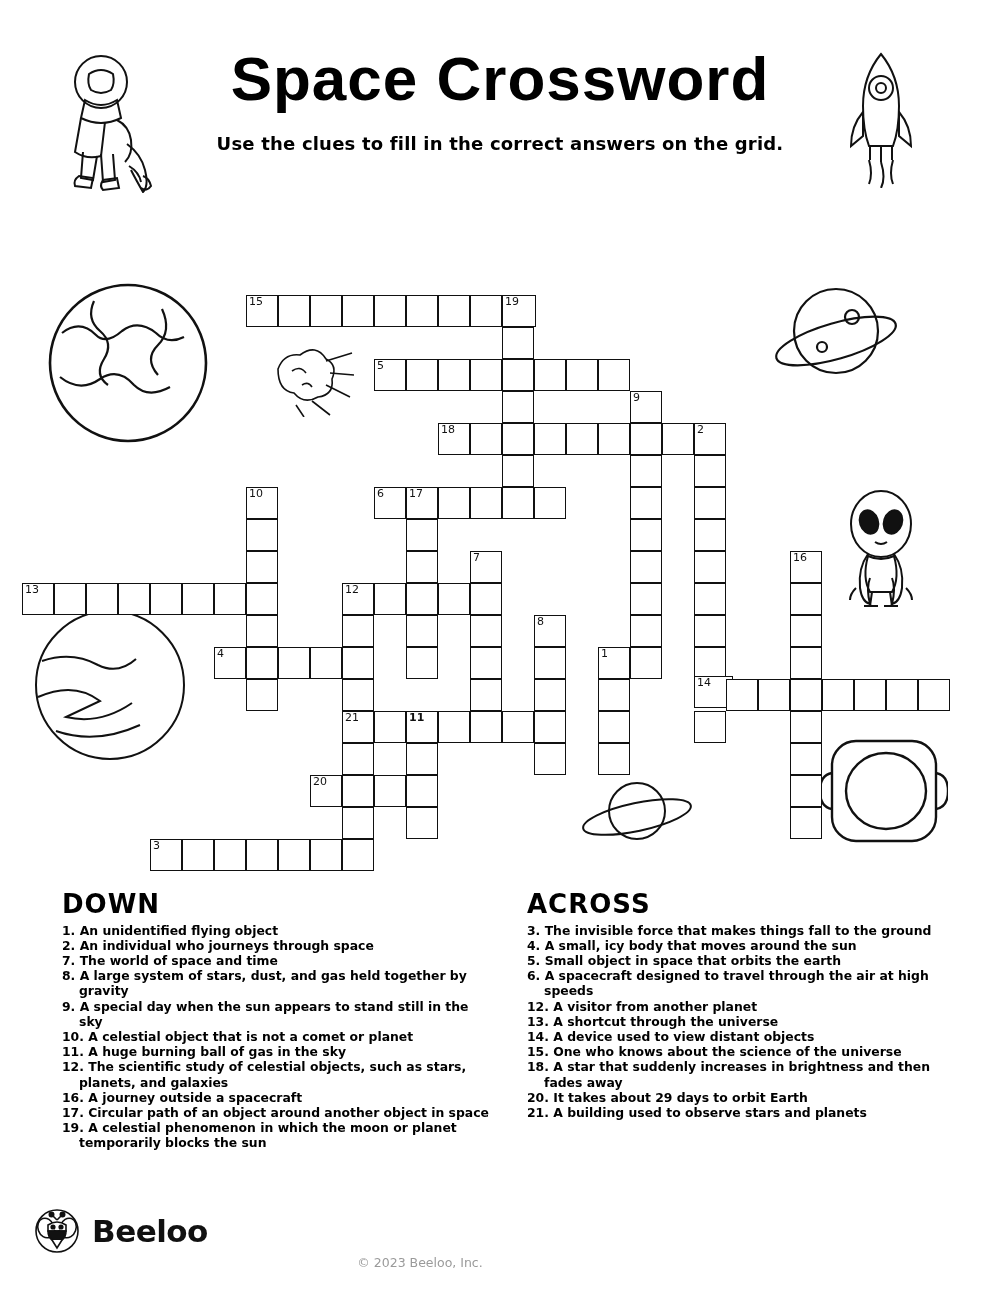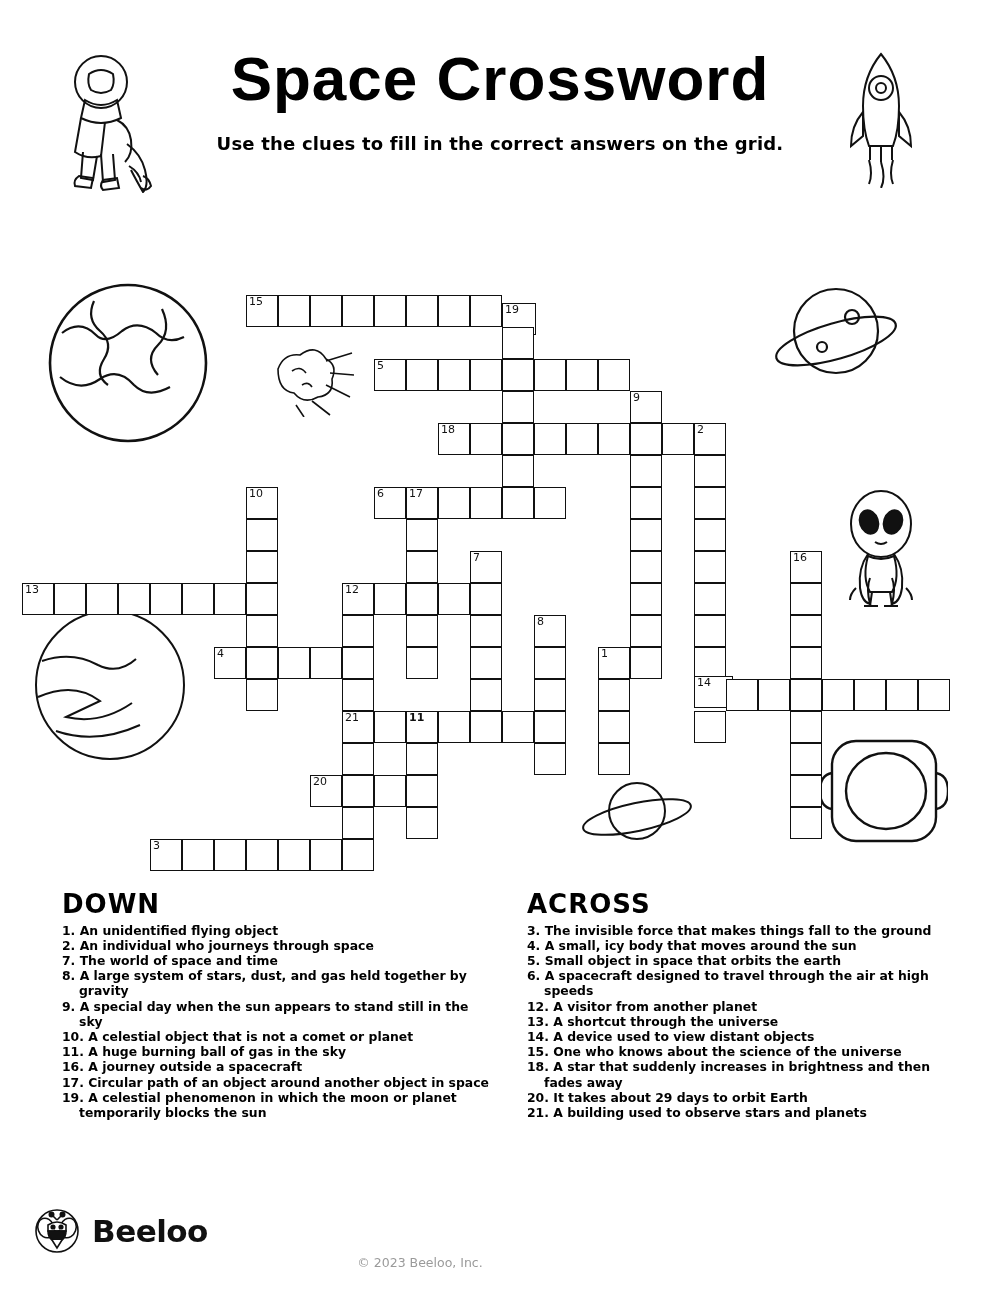--- a/index.html
+++ b/index.html
@@ -170,21 +170,21 @@
       <div class="cell" style="left: 246px; top: 40px;">
         <span class="cellnum">15</span>
       </div>
       <div class="cell" style="left: 278px; top: 40px;"></div>
       <div class="cell" style="left: 310px; top: 40px;"></div>
       <div class="cell" style="left: 342px; top: 40px;"></div>
       <div class="cell" style="left: 374px; top: 40px;"></div>
       <div class="cell" style="left: 406px; top: 40px;"></div>
       <div class="cell" style="left: 438px; top: 40px;"></div>
       <div class="cell" style="left: 470px; top: 40px;"></div>
-      <div class="cell" style="left: 502px; top: 48px; padding-left: 32px;">
+      <div class="cell" style="left: 502px; top: 40px; padding-left: 32px;">
         <span class="cellnum">19</span>
       </div>
       <div class="cell" style="left: 502px; top: 72px;"></div>
       <div class="cell" style="left: 502px; top: 104px;"></div>
       <div class="cell" style="left: 502px; top: 136px;"></div>
       <div class="cell" style="left: 502px; top: 168px;"></div>
       <div class="cell" style="left: 502px; top: 200px;"></div>
       <div class="cell" style="left: 502px; top: 232px;"></div>
       <div class="cell" style="left: 374px; top: 104px;">
         <span class="cellnum">5</span>
@@ -347,20 +347,21 @@
   <div class="clue-col" id="down-col">
     <div class="clue-head">DOWN</div>
     <ul class="clue-list" id="down-list">
         <li class="clue-item"><span class="cnum">1. </span><span>An unidentified flying object</span></li>
         <li class="clue-item"><span class="cnum">2. </span><span>An individual who journeys through space</span></li>
         <li class="clue-item"><span class="cnum">7. </span><span>The world of space and time</span></li>
         <li class="clue-item"><span class="cnum">8. </span><span>A large system of stars, dust, and gas held together by gravity</span></li>
         <li class="clue-item"><span class="cnum">9. </span><span>A special day when the sun appears to stand still in the sky</span></li>
         <li class="clue-item"><span class="cnum">10. </span><span>A celestial object that is not a comet or planet</span></li>
         <li class="clue-item"><span class="cnum">11. </span><span>A huge burning ball of gas in the sky</span></li>
+        <li class="clue-item"><span class="cnum">12. </span><span>The scientific study of celestial objects, such as stars, planets, and galaxies</span></li>
         <li class="clue-item"><span class="cnum">16. </span><span>A journey outside a spacecraft</span></li>
         <li class="clue-item"><span class="cnum">17. </span><span>Circular path of an object around another object in space</span></li>
         <li class="clue-item"><span class="cnum">19. </span><span>A celestial phenomenon in which the moon or planet temporarily blocks the sun</span></li>
       </ul>
   </div>
 
   <div class="clue-col" id="across-col">
     <div class="clue-head">ACROSS</div>
     <ul class="clue-list" id="across-list">
         <li class="clue-item"><span class="cnum">3. </span><span>The invisible force that makes things fall to the ground</span></li>

